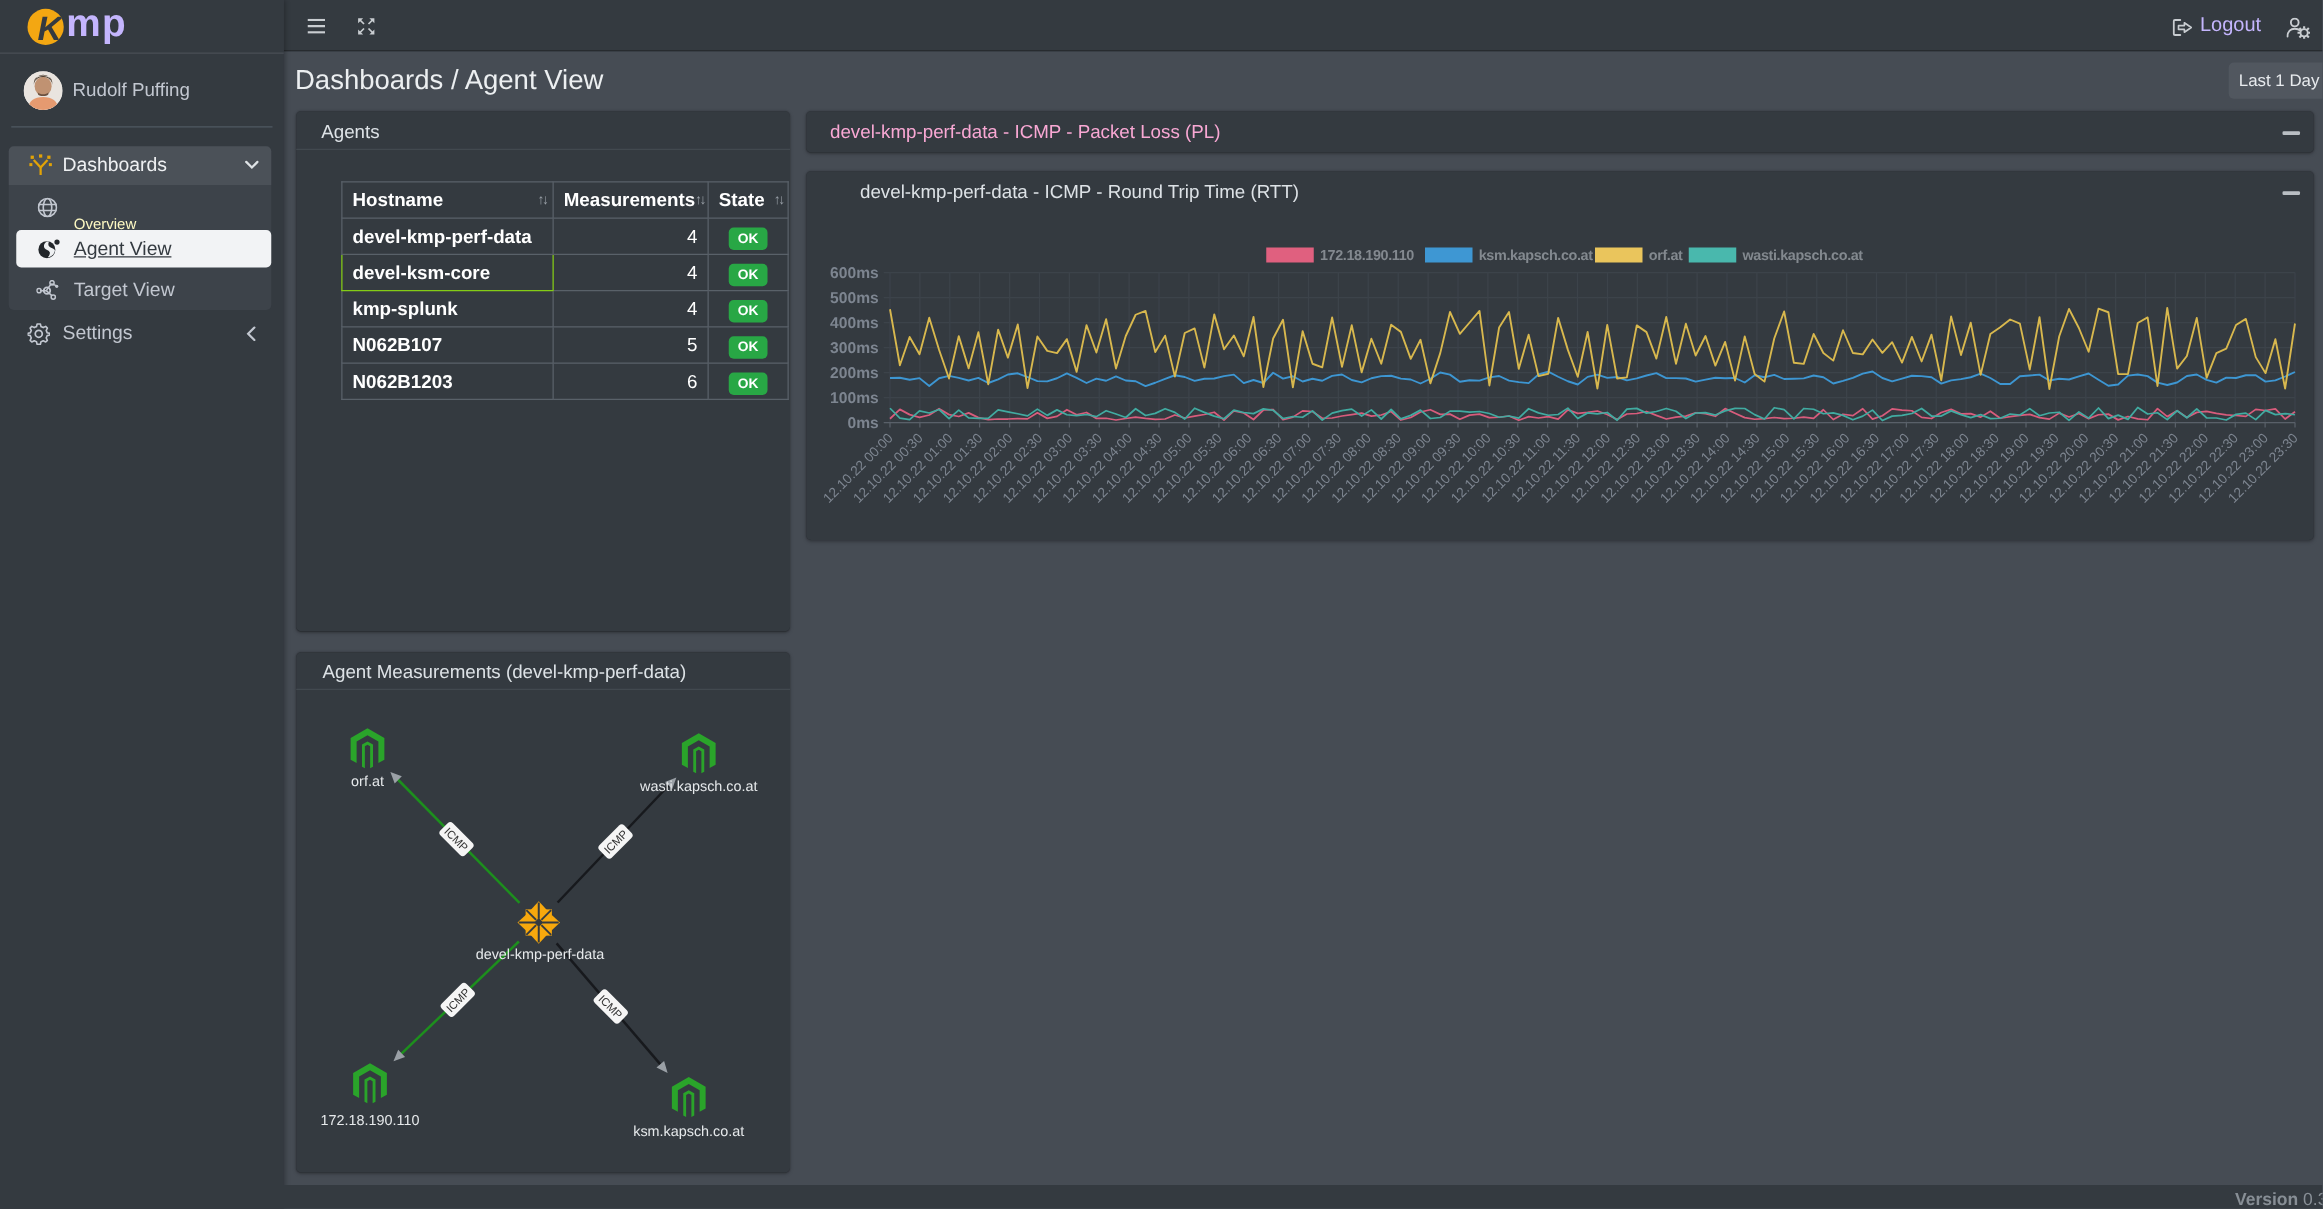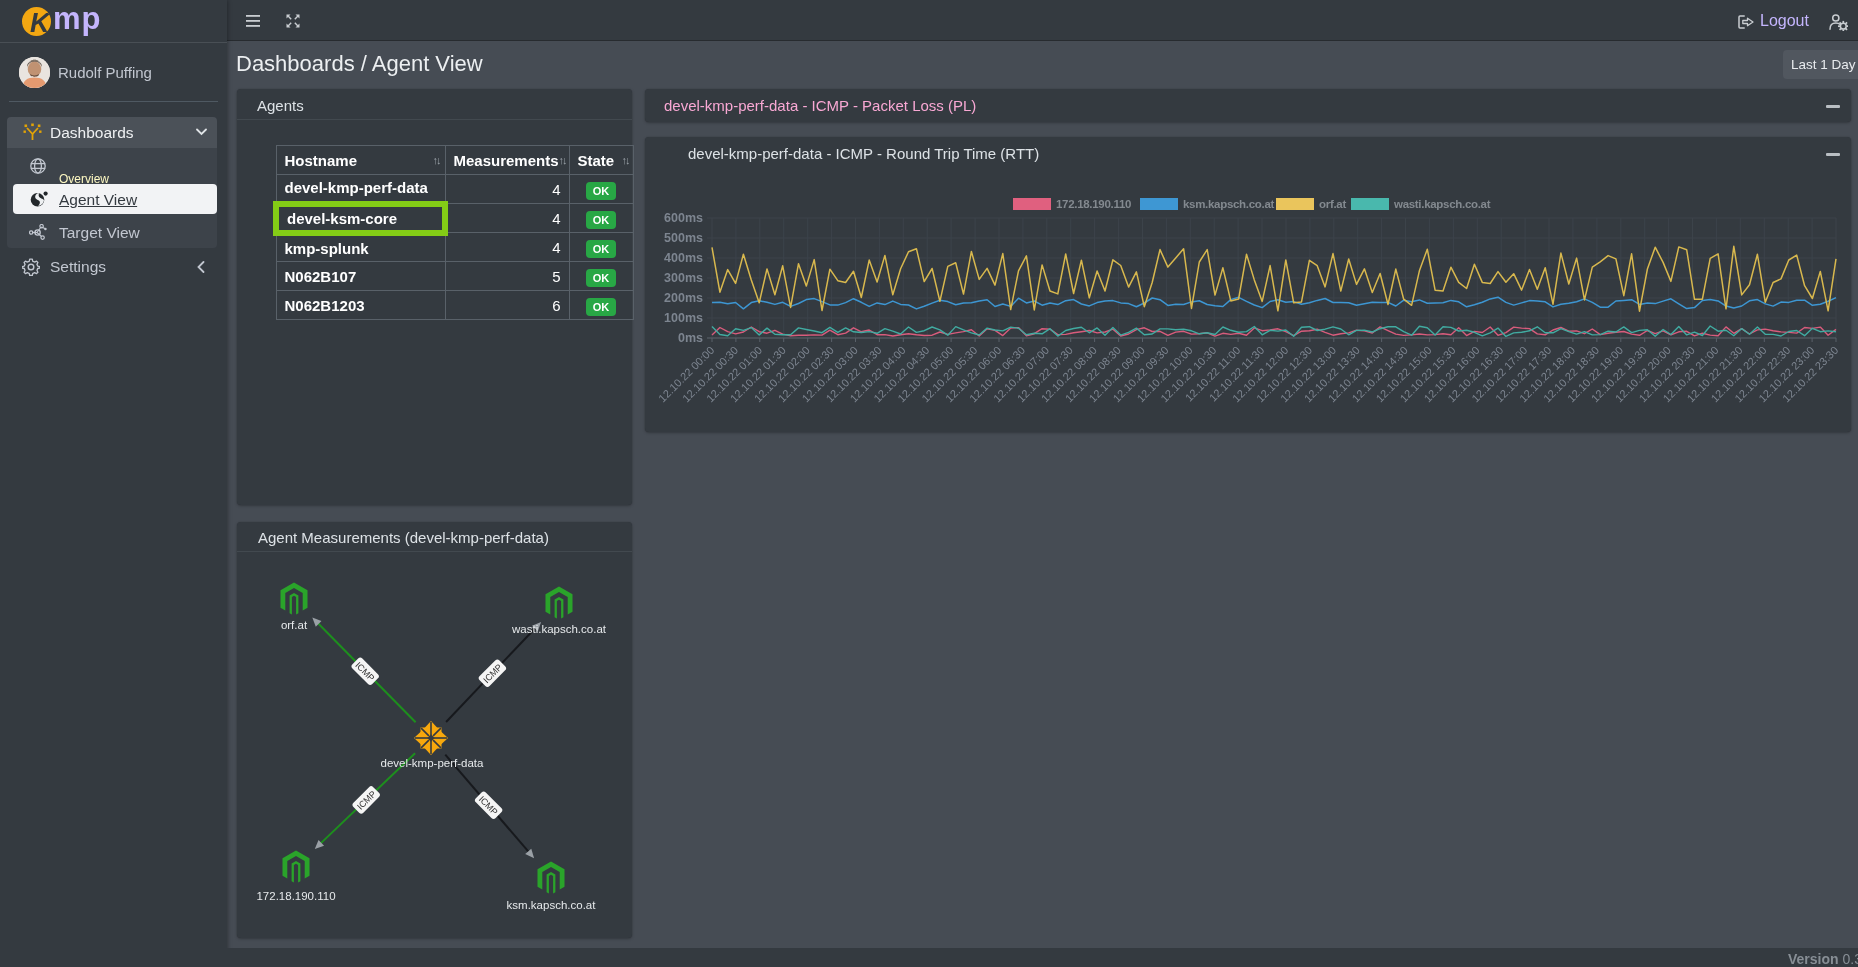--- a/index.html
+++ b/index.html
@@ -161,21 +161,21 @@
       <th style="border:1px solid #596169;text-align:left;padding:0 6px 0 8px;font-size:15px;position:relative;">Hostname<span style="position:absolute;right:5px;top:8px;color:#9aa1a8;font-size:11px;letter-spacing:-2px;font-weight:normal;">↑↓</span></th>
       <th style="border:1px solid #596169;text-align:left;padding:0 4px 0 8px;font-size:15px;position:relative;">Measurements<span style="position:absolute;right:3px;top:8px;color:#9aa1a8;font-size:11px;letter-spacing:-2px;font-weight:normal;">↑↓</span></th>
       <th style="border:1px solid #596169;text-align:left;padding:0 6px 0 8px;font-size:15px;position:relative;">State<span style="position:absolute;right:4px;top:8px;color:#9aa1a8;font-size:11px;letter-spacing:-2px;font-weight:normal;">↑↓</span></th>
     </tr>
     <tr style="height:29px;">
       <td style="border:1px solid #596169;font-weight:bold;padding:0 8px;">devel-kmp-perf-data</td>
       <td style="border:1px solid #596169;text-align:right;padding:0 8px;">4</td>
       <td style="border:1px solid #596169;text-align:center;"><span style="background:#28a745;border-radius:4px;font-size:11px;font-weight:bold;padding:3px 7px;">OK</span></td>
     </tr>
     <tr style="height:29px;">
-      <td style="border:6px solid #84cc16;font-weight:bold;padding:0 8px;margin-top:12px;">devel-ksm-core</td>
+      <td style="border:1px solid #84cc16;font-weight:bold;padding:0 8px;margin-top:12px;">devel-ksm-core</td>
       <td style="border:1px solid #596169;text-align:right;padding:0 8px;">4</td>
       <td style="border:1px solid #596169;text-align:center;"><span style="background:#28a745;border-radius:4px;font-size:11px;font-weight:bold;padding:3px 7px;">OK</span></td>
     </tr>
     <tr style="height:29px;">
       <td style="border:1px solid #596169;font-weight:bold;padding:0 8px;">kmp-splunk</td>
       <td style="border:1px solid #596169;text-align:right;padding:0 8px;">4</td>
       <td style="border:1px solid #596169;text-align:center;"><span style="background:#28a745;border-radius:4px;font-size:11px;font-weight:bold;padding:3px 7px;">OK</span></td>
     </tr>
     <tr style="height:29px;">
       <td style="border:1px solid #596169;font-weight:bold;padding:0 8px;">N062B107</td>

